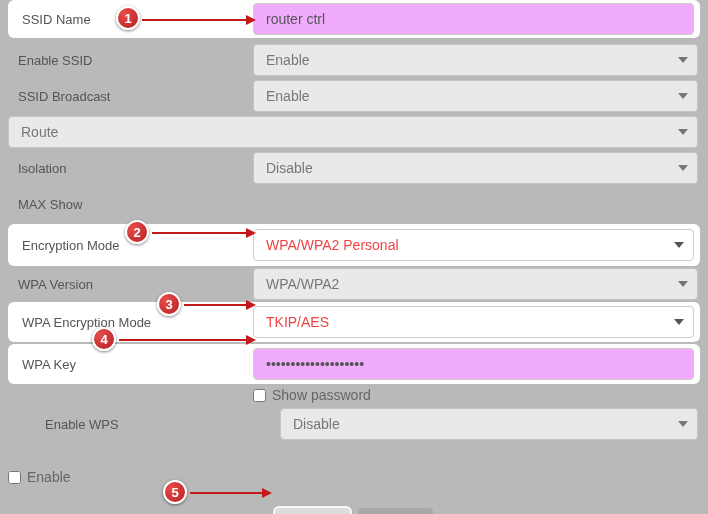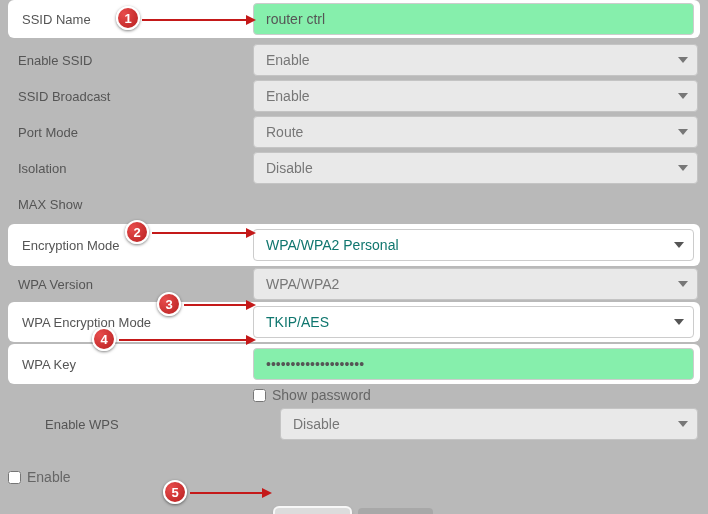--- a/index.html
+++ b/index.html
@@ -45,30 +45,30 @@
     padding-left: 14px;
   }
   input[type=text], input[type=password] {
     width: 100%;
     height: 32px;
     border: 1px solid #ccc;
     border-radius: 4px;
     padding: 0 12px;
     font-size: 14px;
     color: #555;
-    background: #86efac;
+    background: #f0abfc;
   }
   .select {
     width: 100%;
     height: 32px;
     border: 1px solid #ccc;
     border-radius: 4px;
     padding: 0 24px 0 12px;
     font-size: 14px;
-    color: #0f766e;
+    color: #ef4444;
     background: #fff;
     appearance: none;
     -webkit-appearance: none;
     position: relative;
   }
   .select-wrap {
     position: relative;
     width: 100%;
   }
   .chev {
@@ -209,21 +209,20 @@
               <path d="M0 0 L5 6 L10 0" fill="#777"></path>
             </svg>
           </span>
     </div>
       </div>
   </div>
 </div>
 
 <div class="row dim" style="height:36px;">
   <div class="row-inner">
-    <div class="label">Port Mode</div>
     <div class="control">
         <div class="select-wrap">
       <select class="select"><option>Route</option></select>
       <span class="chev">
             <svg width="10" height="6">
               <path d="M0 0 L5 6 L10 0" fill="#777"></path>
             </svg>
           </span>
     </div>
       </div>

